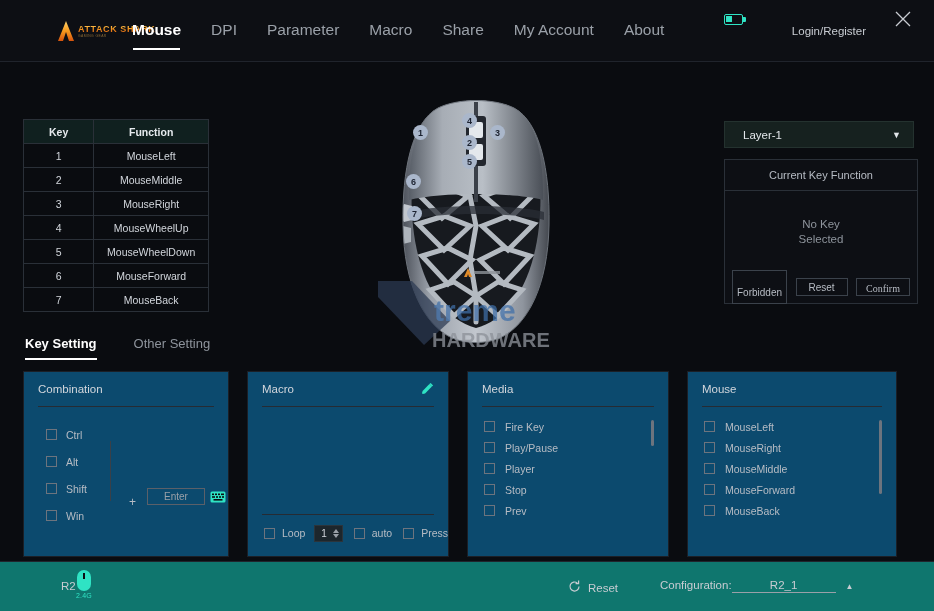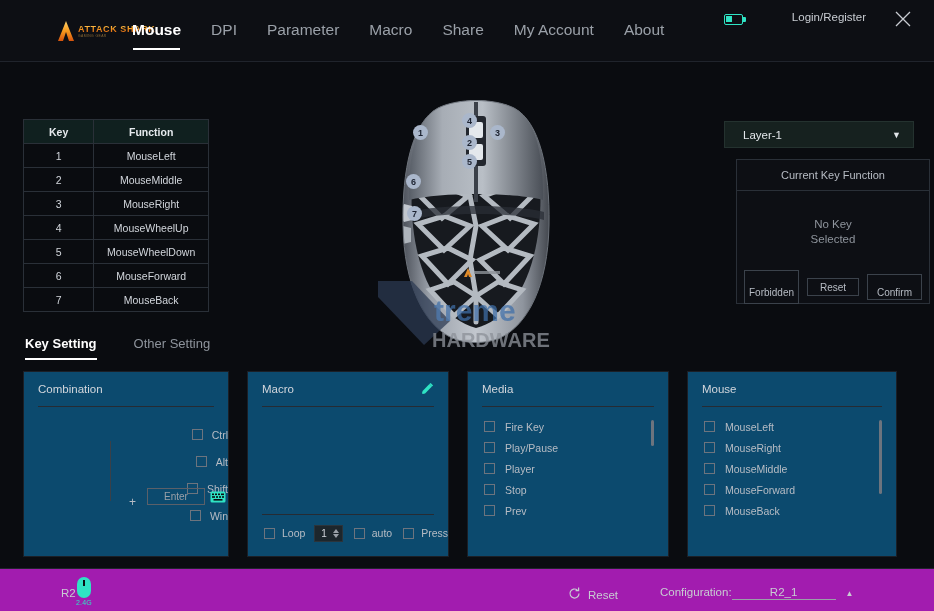--- a/index.html
+++ b/index.html
@@ -42,21 +42,21 @@
   .nav-item.active::after {
     content: ""; position: absolute; left: 1px; right: 1px; bottom: 12px;
     height: 2px; background: #ffffff;
   }
 
   .battery { position: absolute; right: 188px; top: 14px; width: 22px; height: 13px; cursor: pointer; }
   .battery .shell { width: 19px; height: 11px; border: 1.4px solid #2fe3c4; border-radius: 2px; position: relative; }
   .battery .fill { position: absolute; left: 1.4px; top: 1.4px; width: 5.5px; height: 5.6px; background: #2fe3c4; }
   .battery .cap { position: absolute; left: 19.4px; top: 3px; width: 2.4px; height: 5px; background: #2fe3c4; border-radius: 0 1px 1px 0; }
   .login {
-    position: absolute; right: 68px; top: 11px;
+    position: absolute; right: 68px; top: 25px;
     font-size: 11.5px; color: #c8ccd2; cursor: pointer;
   }
   .close-btn {
     position: absolute; right: 20px; top: 8px; width: 22px; height: 22px;
     cursor: pointer;
   }
   .close-btn svg { display: block; }
 
   
   .notice {
@@ -95,21 +95,21 @@
   .layer-select {
     position: absolute; left: 724px; top: 121px; width: 190px; height: 27px;
     background: #16211f; border: 1px solid #24322f;
     display: flex; align-items: center; cursor: pointer; gap: 12px;
   }
   .layer-select .lbl { font-size: 11.5px; color: #e2e6ea; margin-left: 18px; }
   .layer-select .caret { margin-left: auto; margin-right: 12px; font-size: 9px; color: #e2e6ea; }
 
   .ckf-box {
     position: absolute; left: 724px; top: 159px; width: 194px; height: 145px;
-    border: 1px solid #2a3038; background: #0d0f14; margin-left: 12px;
+    border: 1px solid #2a3038; background: #0d0f14;
   }
   .ckf-title {
     height: 31px; border-bottom: 1px solid #2a3038;
     display: flex; align-items: center; justify-content: center;
     font-size: 11px; color: #b7bcc4;
   }
   .ckf-body {
     height: 81px; display: flex; flex-direction: column;
     align-items: center; justify-content: center;
     font-size: 11.5px; color: #8e949c; line-height: 15px; text-align: center;
@@ -141,21 +141,21 @@
   .p-macro { width: 202px; }
   .p-media { width: 202px; }
   .p-mouse { width: 210px; }
   .panel-head {
     display: flex; align-items: center; height: 34px; padding: 0 14px;
     font-size: 11.5px; color: #d2d6dc;
   }
   .panel-rule { height: 1px; background: #262b33; margin: 0 14px; }
 
   .combo-body { position: relative; padding: 14px 0 0 22px; }
-  .cb-row { display: flex; align-items: center; gap: 9px; height: 27px; justify-content: flex-end; }
+  .cb-row { display: flex; align-items: center; gap: 9px; height: 27px; }
   .chk {
     width: 11px; height: 11px; border: 1px solid #6d747e; background: transparent;
     flex: none; cursor: pointer;
   }
   .cb-lbl { font-size: 10.5px; color: #b7bcc4; }
   .combo-div { position: absolute; left: 86px; top: 34px; width: 1px; height: 60px; background: #3a4048; }
   .plus { position: absolute; left: 105px; top: 88px; font-size: 12px; color: #b7bcc4; }
   .enter-field {
     position: absolute; left: 123px; top: 81px; width: 58px; height: 17px;
     border: 1px solid #5b6069; background: transparent; color: #9aa0a8;
@@ -184,22 +184,22 @@
   .opt-list { padding: 9px 0 0 16px; }
   .opt-row { display: flex; align-items: center; gap: 10px; height: 21px; }
   .opt-lbl { font-size: 10.5px; color: #b7bcc4; }
   .scroll-track {
     position: absolute; right: 14px; top: 48px; width: 3px; height: 115px; background: transparent;
   }
   .scroll-thumb { position: absolute; width: 3px; background: #6d747e; border-radius: 2px; cursor: pointer; }
 
   
   .footer {
-    position: absolute; left: 0; bottom: 0; width: 934px; height: 43px;
-    background: #a21caf; border-top: 1px solid #20242c;
+    position: absolute; left: 0; bottom: 0; width: 934px; height: 50px;
+    background: #0f766e; border-top: 1px solid #20242c;
   }
   .dev-name { position: absolute; left: 61px; top: 18px; font-size: 11.5px; color: #c8ccd2; }
   .dev-icon { position: absolute; left: 74px; top: 8px; width: 20px; height: 33px; text-align: center; cursor: pointer; }
   .dev-icon .m { width: 14px; height: 21px; border-radius: 7px; background: #2fe3c4; margin: 0 auto; position: relative; }
   .dev-icon .m::after { content: ""; position: absolute; left: 6px; top: 3px; width: 1.6px; height: 6px; background: #0d0f14; }
   .dev-icon .g { font-size: 7px; color: #2fe3c4; margin-top: 1px; letter-spacing: .2px; }
   .reset-btn {
     position: absolute; left: 568px; top: 17px; display: flex; align-items: center; gap: 7px; cursor: pointer;
   }
   .reset-btn .t { font-size: 11.5px; color: #c8ccd2; }
@@ -387,21 +387,21 @@
 
   <div class="ckf-box">
     <div class="ckf-title">Current Key Function</div>
     <div class="ckf-body">
       <span>No Key</span>
       <span>Selected</span>
     </div>
     <div class="ckf-actions">
       <button class="ckf-btn">Forbidden</button>
       <button class="ckf-btn" style="padding:0 12px;">Reset</button>
-      <button class="ckf-btn" style="padding:12px 9px;">Confirm</button>
+      <button class="ckf-btn" style="padding:4px 9px;font-family:Liberation Serif, serif;">Confirm</button>
     </div>
   </div>
 
   <div class="subtabs">
     <div class="subtab active">Key Setting</div>
     <div class="subtab">Other Setting</div>
   </div>
 
   <div class="panels">
 

